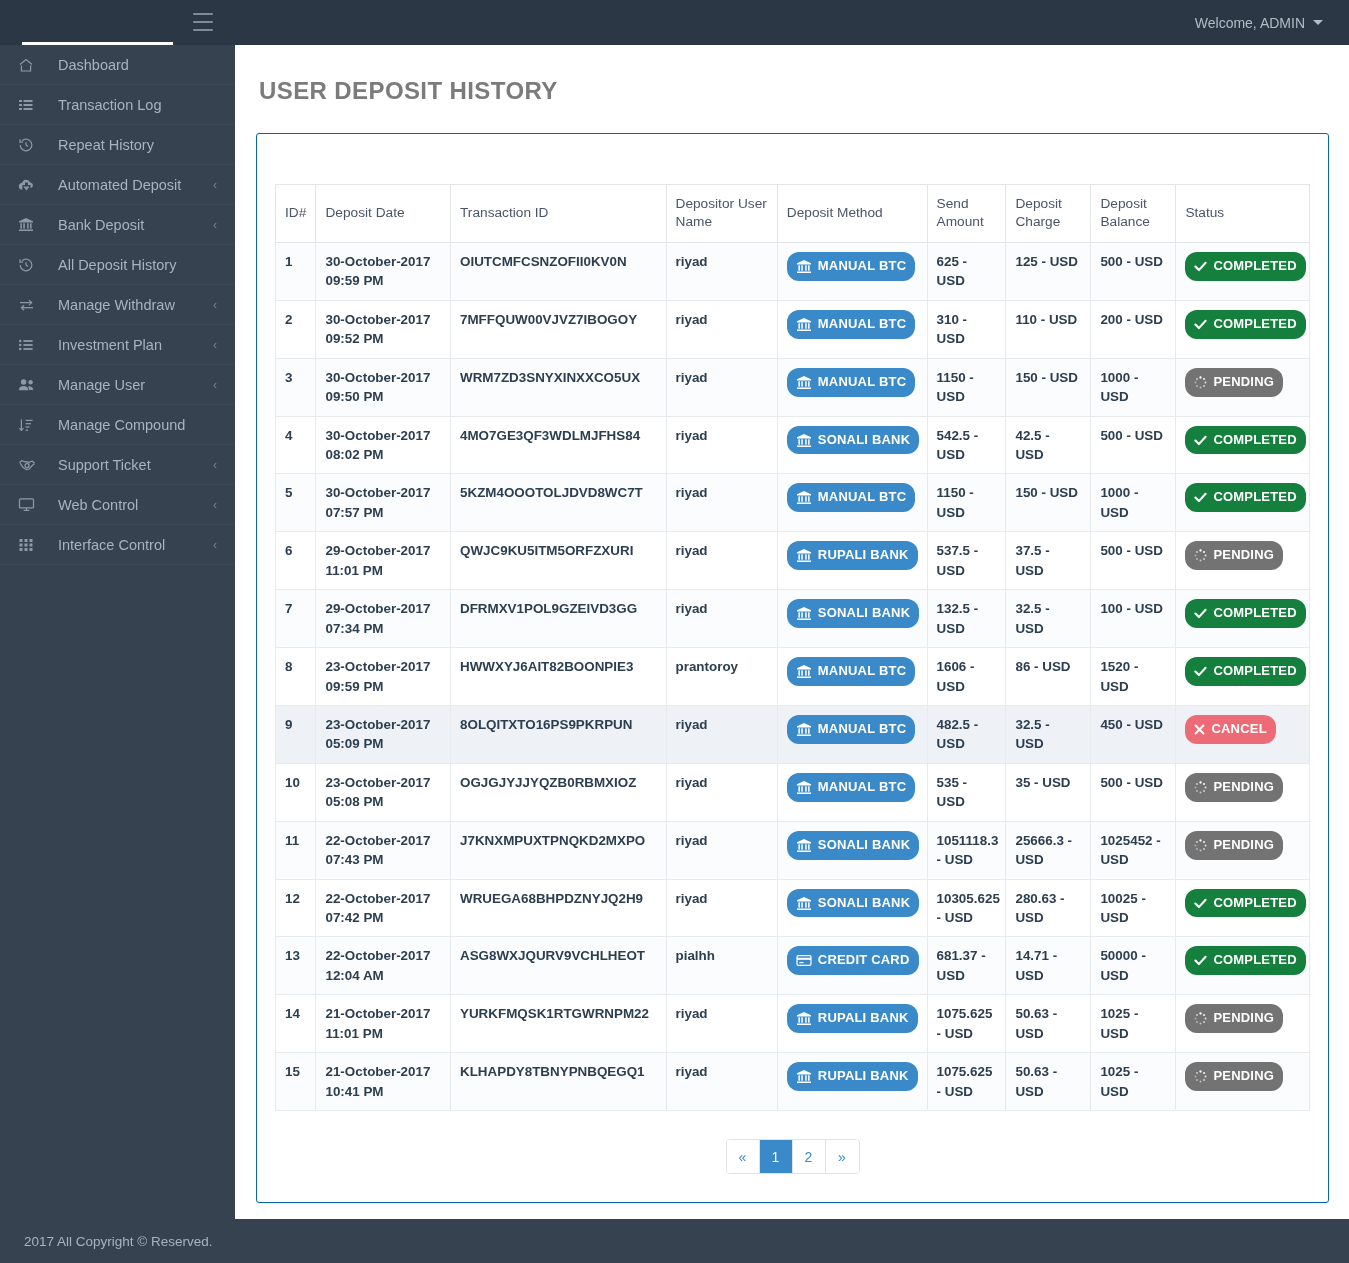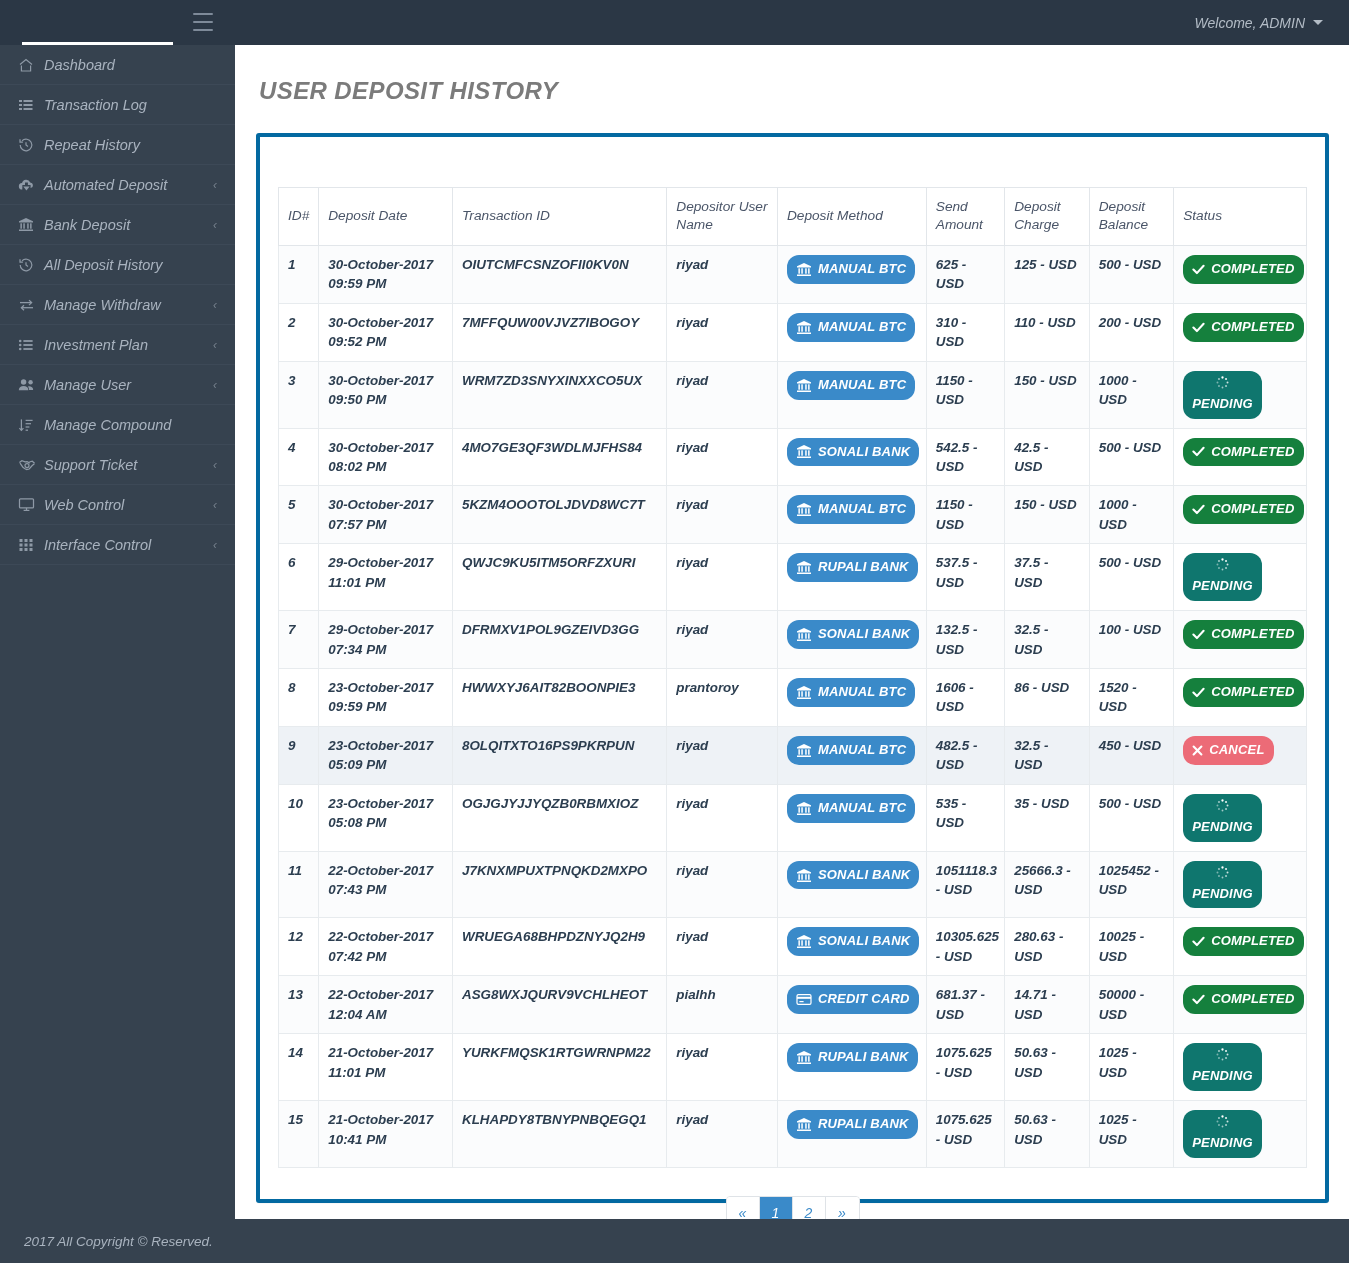--- a/index.html
+++ b/index.html
@@ -3,21 +3,21 @@
 <meta charset="utf-8">
 <style>
   * { box-sizing: border-box; }
   html, body {
     margin: 0; padding: 0;
     width: 1349px; height: 1263px;
     overflow: hidden;
     font-family: "Liberation Sans", sans-serif;
     background: #36424f;
   }
-  .app { position: relative; width: 1349px; height: 1263px; background:#36424f;font-style:italic; }
+  .app { position: relative; width: 1349px; height: 1263px; background:#36424f; }
 
   
   .topbar {
     position:absolute; top:0; left:0; width:1349px; height:45px;
     background:#2b3745;
     display:flex; align-items:center;
   }
   .brand-area { width:235px; height:45px; position:relative; }
   .brand-underline {
     position:absolute; left:22px; bottom:0px; width:151px; height:3px; background:#ffffff;
@@ -45,21 +45,21 @@
     display:flex; align-items:center; height:40px; padding:0 18px 0 18px;
     color:#a9b3bf; font-size:14.5px;
     border-bottom:1px solid #3d4957;
     cursor:pointer; position:relative;
   }
   .nav-ico {
     width:24px; min-width:24px; display:inline-flex; align-items:center; justify-content:flex-start;
     color:#8e99a6;
   }
   .nav-ico svg { display:block; }
-  .nav-label { margin-left:2px; white-space:nowrap; }
+  .nav-label { margin-left:16px; white-space:nowrap; }
   .nav-arrow { margin-left:auto; color:#79838f; font-size:12px; line-height:1; }
 
   
   .footer {
     position:absolute; left:0; bottom:0; width:1349px; height:44px;
     background:#36424f; color:#a9b3bf; font-size:13.5px;
     display:flex; align-items:center; padding-left:24px;
   }
 
   
@@ -67,21 +67,21 @@
     position:absolute; top:45px; left:235px; width:1114px; height:1183px;
     background:#ffffff;
     overflow:hidden;
   }
   .page-title {
     margin:0; padding:32px 0 0 24px;
     color:#7b7b7b; font-size:24px; font-weight:bold; letter-spacing:0.4px;
   }
   .card {
     margin:28px 20px 0 21px;
-    border:4px solid #0369a1; border-radius:3px; background:#fff;
+    border:1px solid #0369a1; border-radius:3px; background:#fff;
     height:1070px;
     box-shadow:0 1px 1px rgba(0,0,0,0.03);
     position:relative;
   }
   .card-inner { padding:50px 18px 0 18px; }
 
   
   table.data {
     width:100%; border-collapse:collapse; table-layout:fixed;
     font-size:13.5px; color:#2c3e50;
@@ -123,21 +123,21 @@
 
   
   .badge {
     display:inline-flex; align-items:center; gap:6px;
     padding:5px 9px; border-radius:12px;
     font-size:13px; font-weight:bold; color:#fff; letter-spacing:0.2px;
     white-space:nowrap; cursor:pointer;
   }
   .badge-method { background:#3a8ac9; }
   .badge-completed { background:#15803d; }
-  .badge-pending { background:#0f766e;flex-direction:column; }
+  .badge-pending { background:#737373; }
   .badge-cancel { background:#ec6b77; }
   .badge svg { display:block; }
 
   
   .pager-wrap { display:flex; justify-content:center; margin-top:28px; }
   .pager { display:flex; border:1px solid #dfe3e7; border-radius:4px; overflow:hidden; background:#fff; }
   .pager a {
     display:flex; align-items:center; justify-content:center;
     min-width:33px; height:33px; padding:0 10px;
     color:#3a8ac9; font-size:14px; text-decoration:none;

